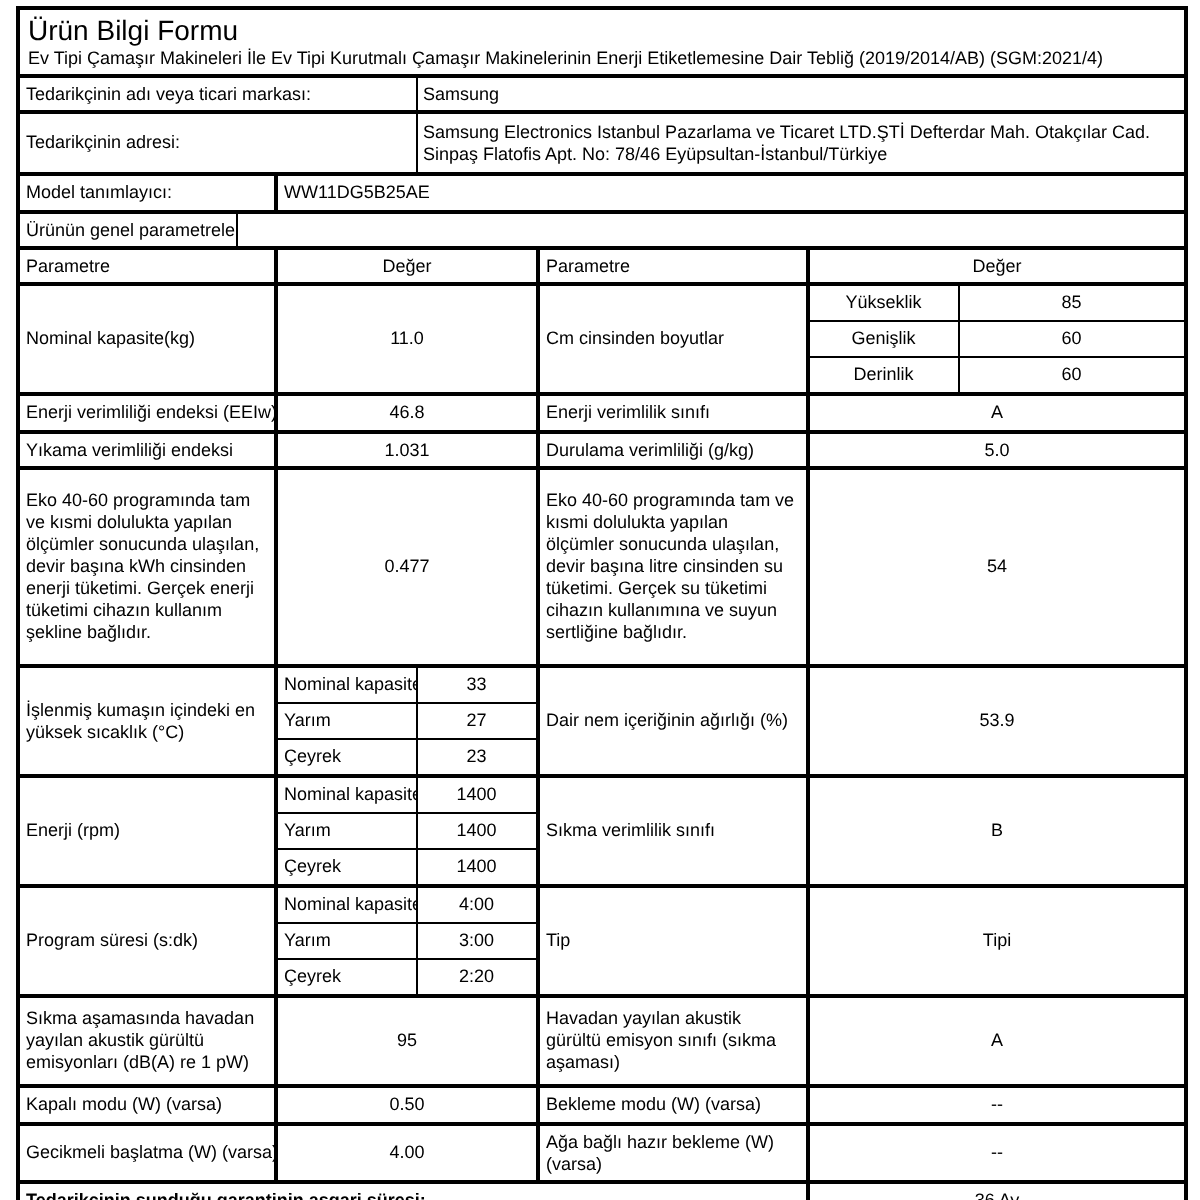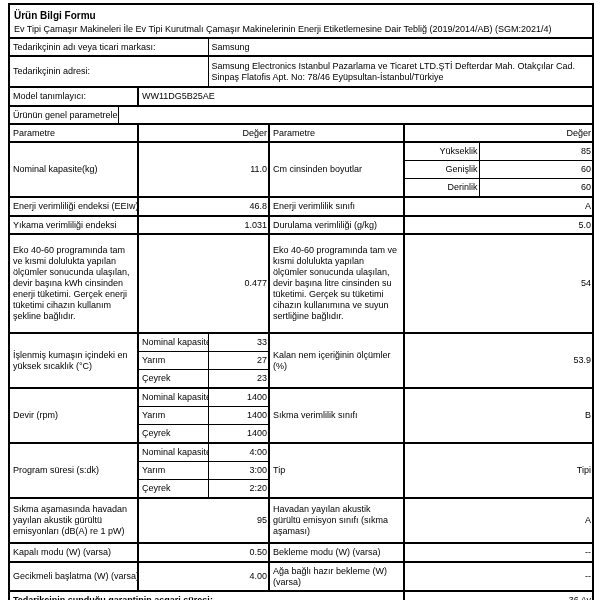--- a/index.html
+++ b/index.html
@@ -10,26 +10,26 @@
   }
   .doc{position:absolute;left:8px;top:3px}
   table{
     border-collapse:collapse;table-layout:fixed;width:584px;
     font-size:9px;line-height:11px;border:2px solid #000;
   }
   td{
     border:1px solid #000;padding:1px 3px;vertical-align:middle;
     overflow:hidden;text-align:left;
   }
-  td.val{text-align:right;padding:1px 1px}
+  td.val{text-align:center;padding:1px 1px}
   td.b{font-weight:bold}
   td.v2{border-left-width:2px}
   tr.g>td{border-top-width:2px}
   .nw{white-space:nowrap}
-  .title{font-size:10px;font-weight:bold;line-height:17px}
+  .title{font-size:14px;font-weight:normal;line-height:17px}
   .subtitle{font-size:9px;line-height:11px} tr.h14>td{height:14px} tr.h15>td{height:15px}
   tr.h25>td{height:25px}
   tr.h29>td{height:27px} tr.h43>td{height:41px}
   tr.h97>td{height:95px} tr.hT>td{height:27px}
 </style>
 </head>
 <body>
 
 <div class="doc">
 <table>
@@ -112,34 +112,34 @@
     <td colspan="2">Eko 40-60 programında tam ve kısmi dolulukta yapılan ölçümler sonucunda ulaşılan, devir başına kWh cinsinden enerji tüketimi. Gerçek enerji tüketimi cihazın kullanım şekline bağlıdır.</td>
     <td colspan="2" class="val v2">0.477</td>
     <td class="v2">Eko 40-60 programında tam ve kısmi dolulukta yapılan ölçümler sonucunda ulaşılan, devir başına litre cinsinden su tüketimi. Gerçek su tüketimi cihazın kullanımına ve suyun sertliğine bağlıdır.</td>
     <td colspan="2" class="val v2">54</td>
   </tr>
 
   <tr class="h15 g">
     <td colspan="2" rowspan="3">İşlenmiş kumaşın içindeki en yüksek sıcaklık (°C)</td>
     <td class="v2 nw">Nominal kapasite</td>
     <td class="val">33</td>
-    <td rowspan="3" class="v2">Kalan nem içeriğinin ölçümler (%)</td>
+    <td rowspan="3" class="v2">Dair nem içeriğinin ağırlığı (%)</td>
     <td colspan="2" rowspan="3" class="val v2">53.9</td>
   </tr>
   <tr class="h15">
     <td class="v2 nw">Yarım</td>
     <td class="val">27</td>
   </tr>
   <tr class="h15">
     <td class="v2 nw">Çeyrek</td>
     <td class="val">23</td>
   </tr>
 
   <tr class="h15 g">
-    <td colspan="2" rowspan="3">Devir (rpm)</td>
+    <td colspan="2" rowspan="3">Enerji (rpm)</td>
     <td class="v2 nw">Nominal kapasite</td>
     <td class="val">1400</td>
     <td rowspan="3" class="v2">Sıkma verimlilik sınıfı</td>
     <td colspan="2" rowspan="3" class="val v2">B</td>
   </tr>
   <tr class="h15">
     <td class="v2 nw">Yarım</td>
     <td class="val">1400</td>
   </tr>
   <tr class="h15">

